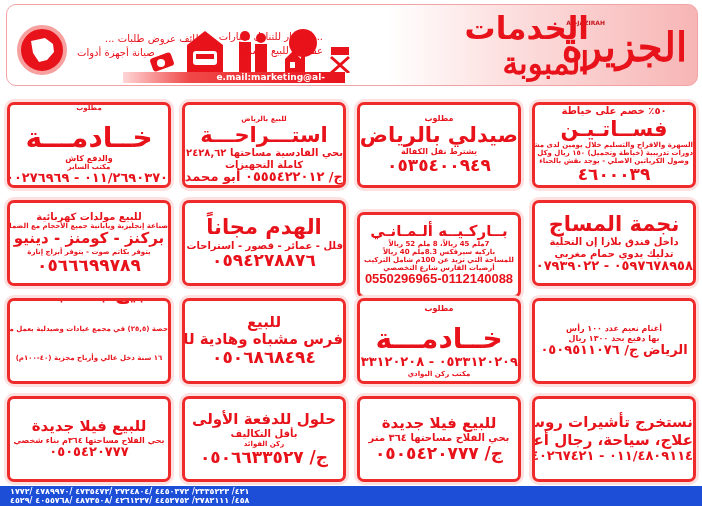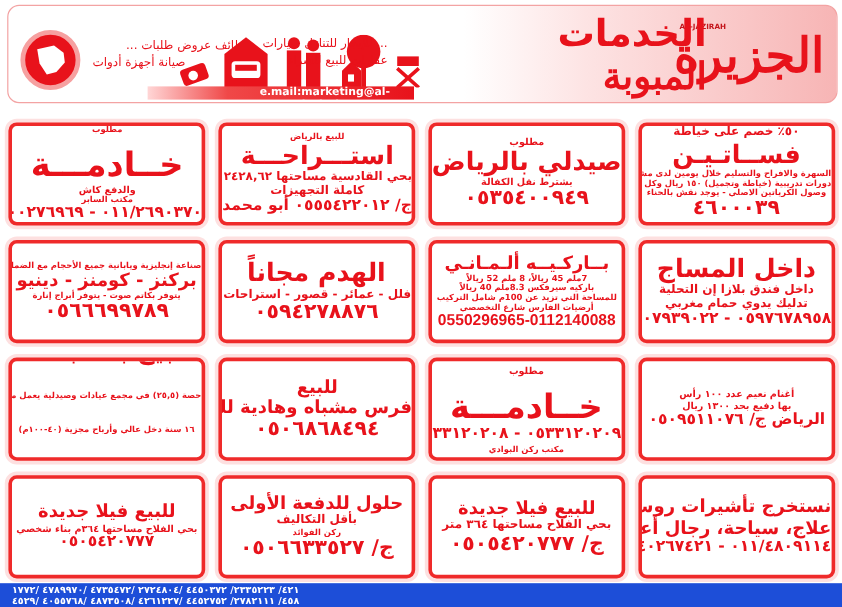--- a/index.html
+++ b/index.html
@@ -147,64 +147,65 @@
     </div>
     <div class="ad" style="left: 357px; top: 6px;">
       <div style="display: flex; flex-direction: column; justify-content: center; height: 100%;">
         <span class="ln sm">مطلوب</span>
         <span class="ln xl">صيدلي بالرياض</span>
         <span class="ln sm">يشترط نقل الكفالة</span>
         <span class="ln ph-lg">٠٥٣٥٤٠٠٩٤٩</span>
       </div>
     </div>
     <div class="ad" style="left: 182px; top: 6px;">
-      <div style="display: flex; flex-direction: column; justify-content: center; height: 100%;">
+      <div style="display: flex; flex-direction: column; justify-content: flex-end; height: 100%;">
         <span class="ln xs">للبيع بالرياض</span>
         <span class="ln xl">استـــراحـــة</span>
         <span class="ln md">بحي القادسية مساحتها ٢٤٢٨,٦٢ شارع ٣٠</span>
         <span class="ln md">كاملة التجهيزات</span>
         <span class="ln ph">ج/ ٠٥٥٥٤٢٢٠١٢ أبو محمد</span>
       </div>
     </div>
     <div class="ad" style="left: 7px; top: 6px;">
       <div style="display: flex; flex-direction: column; justify-content: center; height: 100%;">
         <span class="ln xs">مطلوب</span>
         <span class="ln xxl">خــادمـــة</span>
         <span class="ln sm">والدفع كاش</span>
         <span class="ln xs">مكتب السابر</span>
         <span class="ln ph">٠١١/٢٦٩٠٣٧٠ - ٠٥٠٠٢٧٦٩٦٩</span>
       </div>
     </div>
     <div class="ad" style="left: 532px; top: 104px;">
       <div style="display: flex; flex-direction: column; justify-content: center; height: 100%;">
-        <span class="ln xl">داخل المساج</span>
+        <span class="ln xl">نجمة المساج</span>
         <span class="ln md">داخل فندق بلازا إن التحلية</span>
         <span class="ln md">تدليك يدوي حمام مغربي</span>
         <span class="ln ph">٠٥٩٧٦٧٨٩٥٨ - ٠٥٠٧٩٣٩٠٢٢</span>
       </div>
     </div>
-    <div class="ad" style="left: 357px; top: 104px;">
+    <div class="ad" style="left: 357px; top: 116px;">
       <div style="display: flex; flex-direction: column; justify-content: center; height: 100%;">
         <span class="ln lg">بــاركـيــه ألـمـانـي</span>
         <span class="ln xs">7ملم 45 ريالاً، 8 ملم 52 ريالاً</span>
         <span class="ln xs">باركيه سيرفكس 8.3ملم 40 ريالاً</span>
         <span class="ln xs">للمساحة التي تزيد عن 100م شامل التركيب</span>
         <span class="ln xs">أرضيات الفارس شارع التخصصي</span>
         <span class="ln ph-latin">0550296965-0112140088</span>
       </div>
     </div>
     <div class="ad" style="left: 182px; top: 104px;">
       <div style="display: flex; flex-direction: column; justify-content: center; height: 100%;">
         <span class="ln xl">الهدم مجاناً</span>
         <span class="ln md">فلل - عمائر - قصور - استراحات (والحفر)</span>
         <span class="ln ph-lg">٠٥٩٤٢٧٨٨٧٦</span>
       </div>
     </div>
     <div class="ad" style="left: 7px; top: 104px;">
       <div style="display: flex; flex-direction: column; justify-content: center; height: 100%;">
+        <span class="ln md">للبيع مولدات كهربائية</span>
         <span class="ln xs">صناعة إنجليزية ويابانية جميع الأحجام مع الضمان</span>
         <span class="ln lg">بركنز - كومنز - دينيو</span>
         <span class="ln xs">يتوفر بكاتم صوت - يتوفر أبراج إنارة</span>
         <span class="ln ph-lg">٠٥٦٦٦٩٩٧٨٩</span>
       </div>
     </div>
     <div class="ad" style="left: 532px; top: 202px;">
       <div style="display: flex; flex-direction: column; justify-content: center; height: 100%;">
         <span class="ln sm">أغنام نعيم عدد ١٠٠ رأس</span>
         <span class="ln sm">بها دفيع بحد ١٣٠٠ ريال</span>

